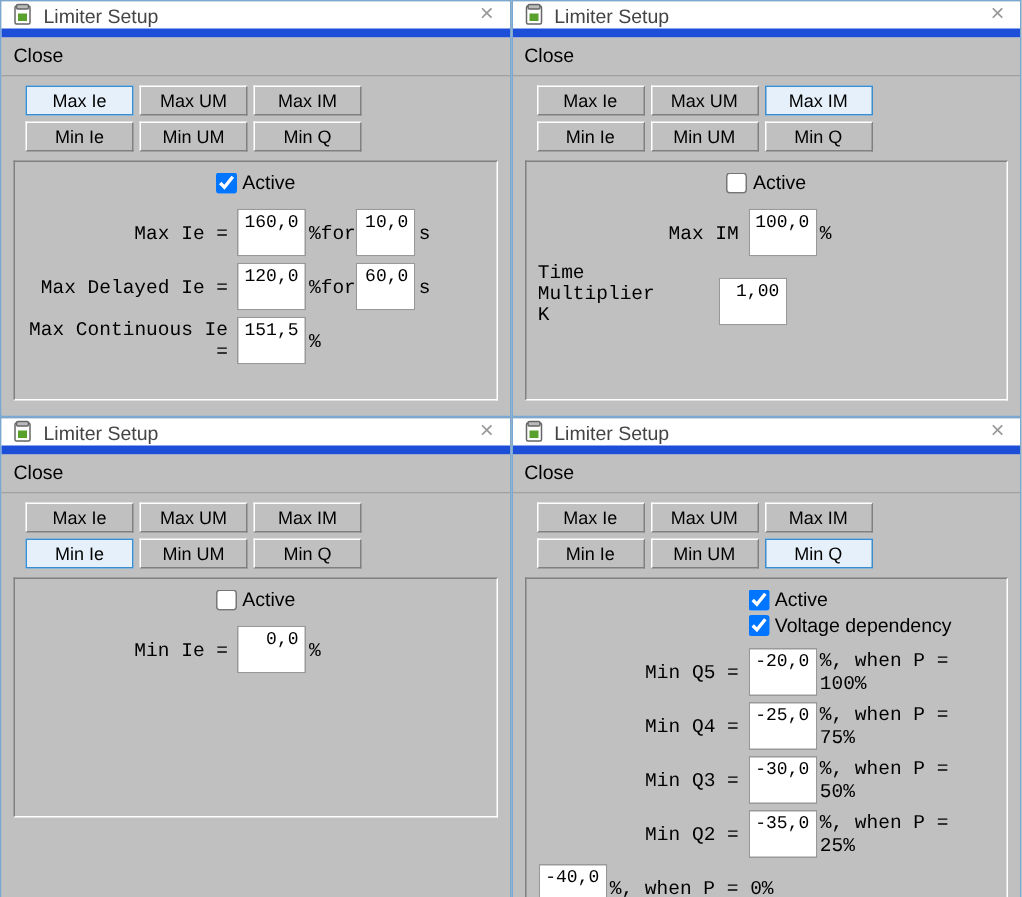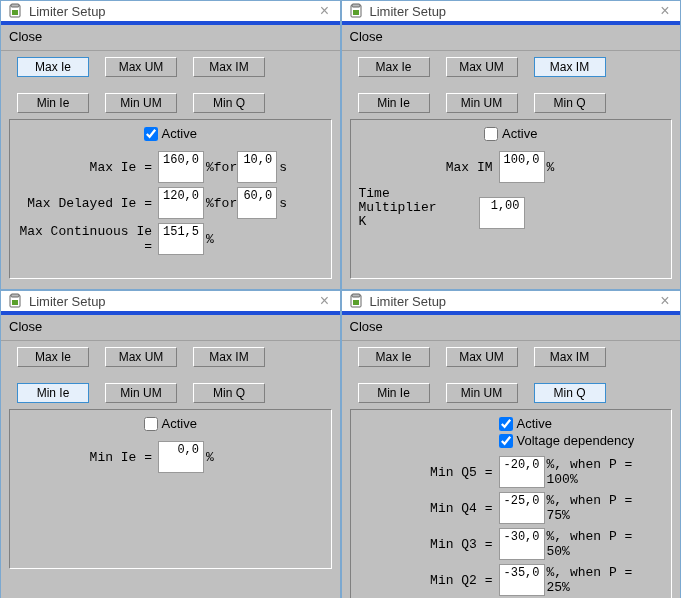--- a/index.html
+++ b/index.html
@@ -22,21 +22,21 @@
     border: 1px solid #7ba8d0;
     display: flex;
     flex-direction: column;
   }
   .titlebar {
     height: 24px;
     background: #fff;
     display: flex;
     align-items: center;
     padding: 4px 6px;
-    border-bottom: 4px solid #1d4ed8;
+    border-bottom: 6px solid #1d4ed8;
     gap: 6px;
   }
   .titlebar .icon {
     width: 16px; height: 16px;
     display: flex; align-items: center; justify-content: center;
   }
   .title-text { flex: 1; color: #444; }
   .close-x {
     color: #999;
     font-size: 16px;
@@ -56,21 +56,21 @@
   }
   .body {
     flex: 1;
     background: #c0c0c0;
     padding: 6px 8px 10px 8px;
   }
   .tabs {
     display: grid;
     grid-template-columns: repeat(3, 72px);
     grid-auto-rows: 20px;
-    gap: 16px;
+    gap: 4px;
     margin: 0 0 6px 8px;
   }
   .tab {
     background: #c0c0c0;
     border: 1px solid #fff;
     border-right-color: #808080;
     border-bottom-color: #808080;
     font-size: 12px;
     text-align: center;
     line-height: 18px;

